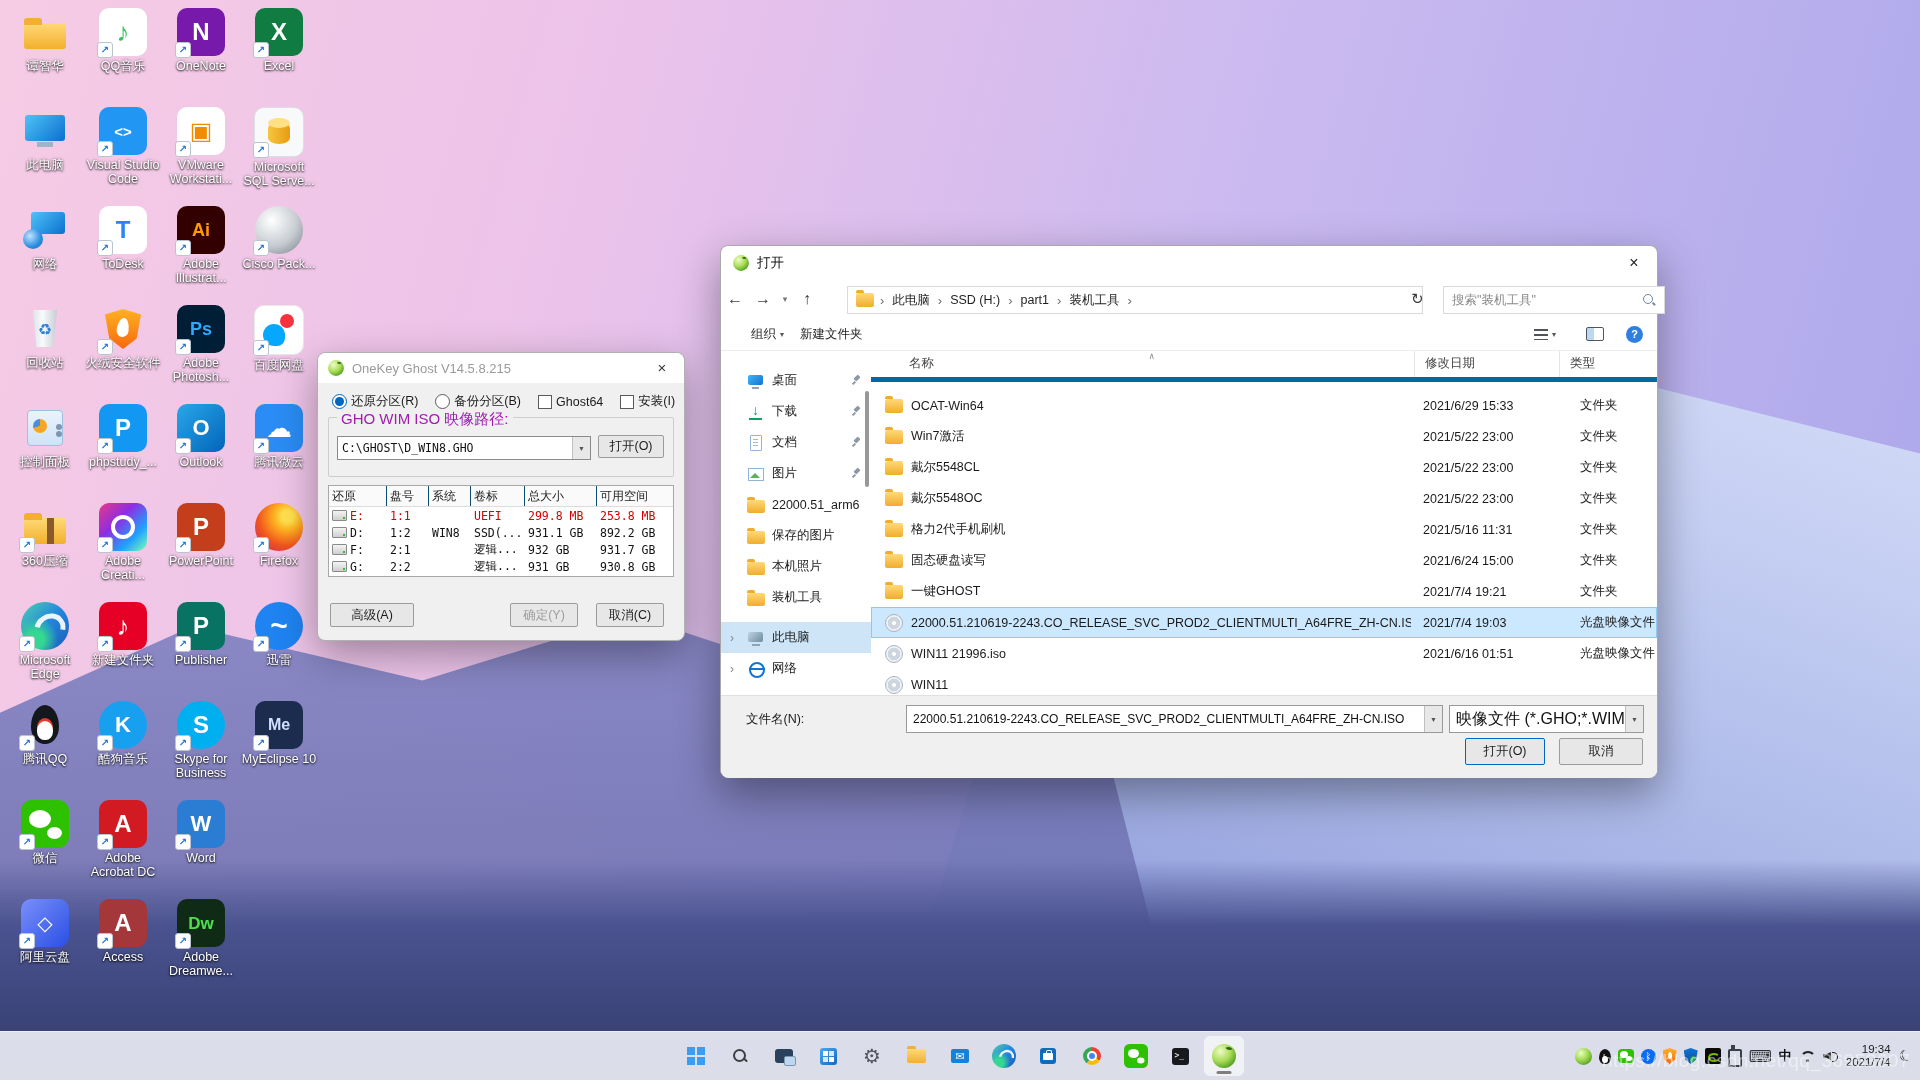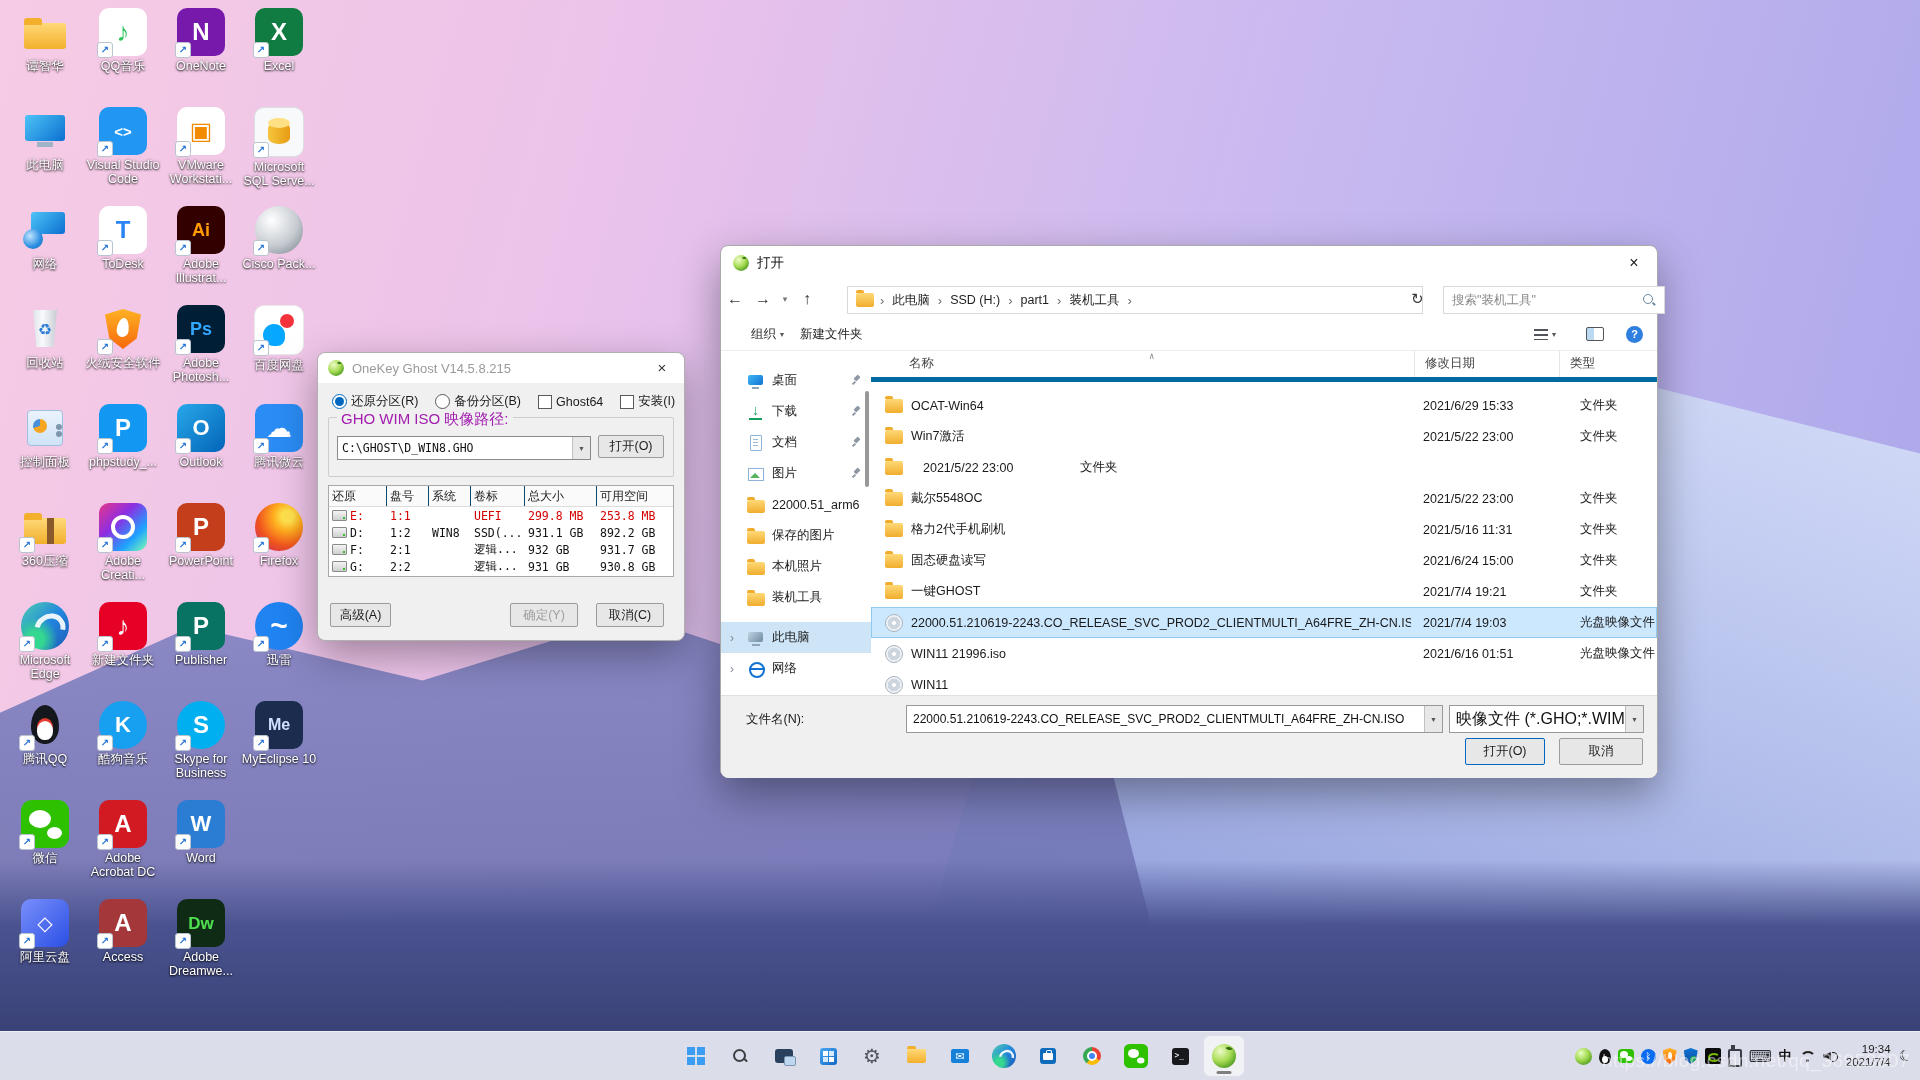--- a/index.html
+++ b/index.html
@@ -115,21 +115,21 @@
   .ok-thead{display:flex;height:20px;border-bottom:1px solid #dcdcdc;background:#fafafa;}
   .thc{font-size:12px;color:#222;padding:2px 3px;border-right:1px solid #0c4a6e;box-sizing:border-box;}
   .okrow{display:flex;height:17px;align-items:center;}
   .tdc{font-size:11.5px;color:#111;padding:0 3px;box-sizing:border-box;white-space:nowrap;overflow:hidden;
     font-family:"DejaVu Sans Mono","Liberation Mono",monospace;}
   .c0{width:58px;}.c1{width:42px;}.c2{width:42px;}.c3{width:54px;}.c4{width:72px;}.c5{width:74px;border-right:none;}
   .okrow.alert .tdc{color:#d40000;}
   .drv{display:inline-block;width:13px;height:9px;background:linear-gradient(#f4f4f4,#cfcfcf);
     border:1px solid #8a8a8a;border-radius:1px;margin-right:3px;position:relative;top:1px;}
   .drv::after{content:"";position:absolute;right:1px;bottom:1px;width:2px;height:2px;background:#2fbf2f;}
-  .ok-adv{left:12px;top:250px;width:61px;}
+  .ok-adv{left:12px;top:250px;width:84px;}
   .ok-ok{left:192px;top:250px;width:68px;}
   .ok-ok.disabled{color:#9e9e9e;}
   .ok-cancel{left:278px;top:250px;width:68px;}
   
   #open{position:absolute;left:720px;top:245px;width:936px;height:531px;background:#fff;
     border:1px solid #a9a9a9;border-radius:8px;box-shadow:0 16px 44px rgba(0,0,0,.38);z-index:10;}
   .od-tb{height:34px;display:flex;align-items:center;padding-left:12px;}
   .od-title{margin-left:8px;font-size:13.5px;color:#111;}
   .od-close{position:absolute;right:0;top:0;width:46px;height:34px;text-align:center;line-height:34px;
     font-size:16px;color:#222;border-radius:0 8px 0 0;}
@@ -753,20 +753,21 @@
             <span class="ftype">文件夹</span>
           </div>
           <div class="frow">
             <span class="fi fi-folder"></span>
             <span class="fname">Win7激活</span>
             <span class="fdate">2021/5/22 23:00</span>
             <span class="ftype">文件夹</span>
           </div>
           <div class="frow">
             <span class="fi fi-folder"></span>
+            <span class="fname">戴尔5548CL</span>
             <span class="fdate">2021/5/22 23:00</span>
             <span class="ftype">文件夹</span>
           </div>
           <div class="frow">
             <span class="fi fi-folder"></span>
             <span class="fname">戴尔5548OC</span>
             <span class="fdate">2021/5/22 23:00</span>
             <span class="ftype">文件夹</span>
           </div>
           <div class="frow">

